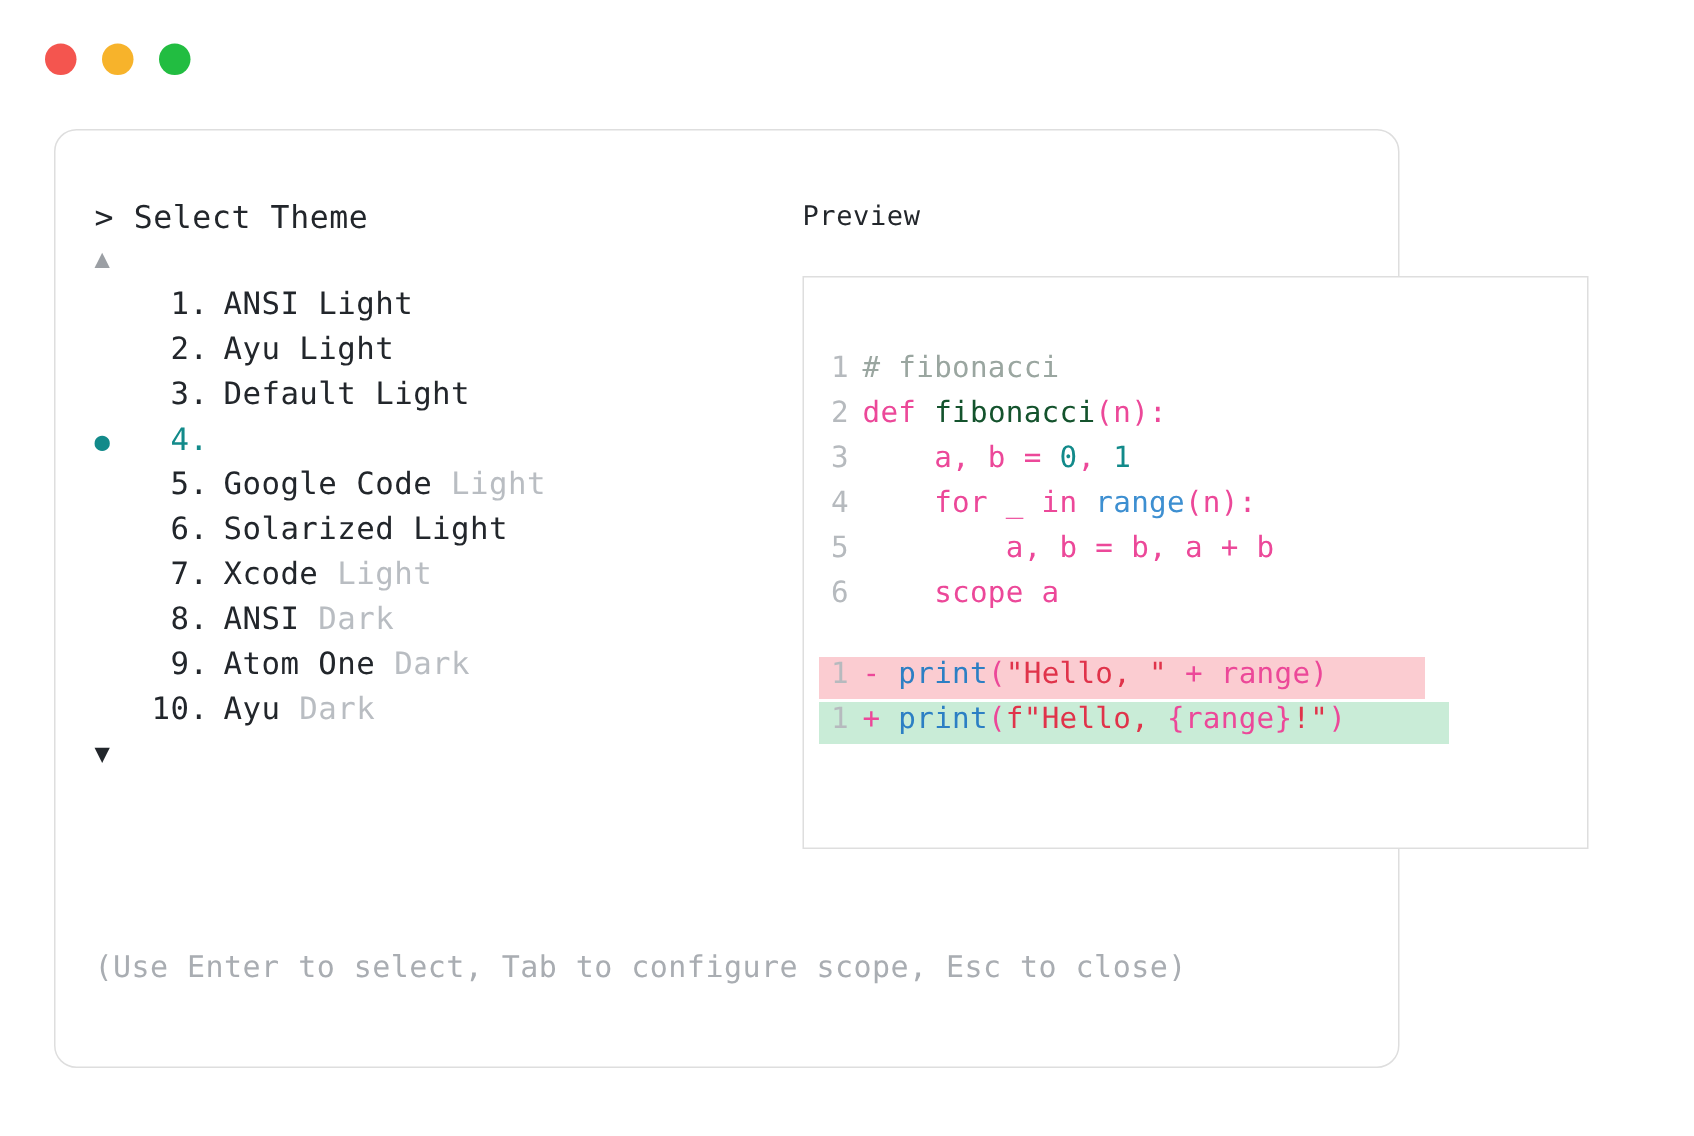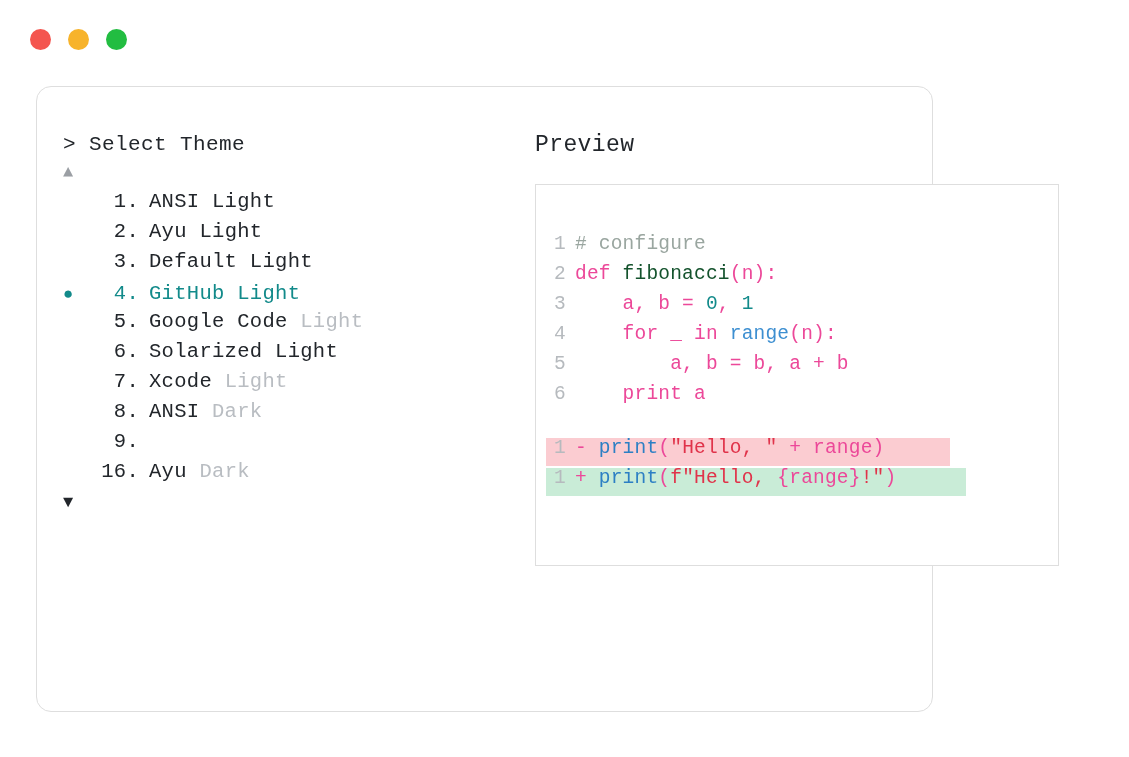--- a/index.html
+++ b/index.html
@@ -35,21 +35,20 @@
   .panel {
     position: absolute;
     left: 36px;
     top: 86px;
     width: 897px;
     height: 626px;
     box-sizing: border-box;
     border: 1.6px solid #dedede;
     border-radius: 15px;
     background: #ffffff;
-    font-family: Liberation Mono, monospace;
   }
 
   .panel-inner {
     position: absolute;
     left: 0; top: 0; right: 0; bottom: 0;
   }
 
   
   .left-col {
     position: absolute;
@@ -121,21 +120,21 @@
   }
 
   
   .right-col {
     position: absolute;
     left: 498px;
     top: 45px;
     width: 530px;
   }
   .preview-title {
-    font-size: 23px;
+    font-size: 18px;
     color: #22262b;
     letter-spacing: 0.4px;
     line-height: 26px;
   }
   .code-box {
     margin-top: 26px;
     width: 524px;
     height: 382px;
     box-sizing: border-box;
     border: 1.6px solid #dedede;
@@ -200,44 +199,45 @@
 
     <div class="left-col">
       <div class="prompt-line">&gt; Select Theme</div>
 
       <div class="scroll-arrow arrow-up">▲</div>
 
       <div class="theme-list">
           <div class="theme-row"><span class="bullet-cell"></span><span class="idx-cell">1.</span><span class="name-cell">ANSI <span class="variant strong">Light</span></span></div>
           <div class="theme-row"><span class="bullet-cell"></span><span class="idx-cell">2.</span><span class="name-cell">Ayu <span class="variant strong">Light</span></span></div>
           <div class="theme-row"><span class="bullet-cell"></span><span class="idx-cell">3.</span><span class="name-cell">Default <span class="variant strong">Light</span></span></div>
-          <div class="theme-row selected"><span class="bullet-cell">●</span><span class="idx-cell">4.</span><span class="name-cell">GitHub <span class="variant strong">Light</span></span></div>
+          <div class="theme-row selected"><span class="bullet-cell">●</span><span class="idx-cell">4.</span></div>
           <div class="theme-row"><span class="bullet-cell"></span><span class="idx-cell">5.</span><span class="name-cell">Google Code <span class="variant dim">Light</span></span></div>
           <div class="theme-row"><span class="bullet-cell"></span><span class="idx-cell">6.</span><span class="name-cell">Solarized <span class="variant strong">Light</span></span></div>
           <div class="theme-row"><span class="bullet-cell"></span><span class="idx-cell">7.</span><span class="name-cell">Xcode <span class="variant dim">Light</span></span></div>
           <div class="theme-row"><span class="bullet-cell"></span><span class="idx-cell">8.</span><span class="name-cell">ANSI <span class="variant dim">Dark</span></span></div>
-          <div class="theme-row"><span class="bullet-cell"></span><span class="idx-cell">9.</span></div>
-          <div class="theme-row"><span class="bullet-cell"></span><span class="idx-cell">16.</span><span class="name-cell">Ayu <span class="variant dim">Dark</span></span></div>
+          <div class="theme-row"><span class="bullet-cell"></span><span class="idx-cell">9.</span><span class="name-cell">Atom One <span class="variant dim">Dark</span></span></div>
+          <div class="theme-row"><span class="bullet-cell"></span><span class="idx-cell">10.</span><span class="name-cell">Ayu <span class="variant dim">Dark</span></span></div>
         </div>
 
       <div class="scroll-arrow arrow-down">▼</div>
     </div>
 
+    <div class="hint">(Use Enter to select, Tab to configure scope, Esc to close)</div>
 
     <div class="right-col">
       <div class="preview-title">Preview</div>
       <div class="code-box">
         <div class="code-inner">
           <div id="code-sample">
-              <div class="code-line"><span class="ln">1</span><span class="code-text"><span class="tok-comment"># configure</span></span></div>
+              <div class="code-line"><span class="ln">1</span><span class="code-text"><span class="tok-comment"># fibonacci</span></span></div>
               <div class="code-line"><span class="ln">2</span><span class="code-text"><span class="tok-plain">def </span><span class="tok-fn">fibonacci</span><span class="tok-plain">(n):</span></span></div>
               <div class="code-line"><span class="ln">3</span><span class="code-text"><span class="tok-plain">    a, b = </span><span class="tok-num">0</span><span class="tok-plain">, </span><span class="tok-num">1</span></span></div>
               <div class="code-line"><span class="ln">4</span><span class="code-text"><span class="tok-plain">    for _ in </span><span class="tok-builtin">range</span><span class="tok-plain">(n):</span></span></div>
               <div class="code-line"><span class="ln">5</span><span class="code-text"><span class="tok-plain">        a, b = b, a + b</span></span></div>
-              <div class="code-line"><span class="ln">6</span><span class="code-text"><span class="tok-plain">    print a</span></span></div>
+              <div class="code-line"><span class="ln">6</span><span class="code-text"><span class="tok-plain">    scope a</span></span></div>
             </div>
           <div class="diff-block" id="diff-sample">
               <div class="code-line diff-line diff-del"><span class="hl"></span><span class="ln">1</span><span class="code-text"><span class="tok-plain">- </span><span class="tok-call">print</span><span class="tok-plain">(</span><span class="tok-str">"Hello, "</span><span class="tok-plain"> + range)</span></span></div>
               <div class="code-line diff-line diff-add"><span class="hl"></span><span class="ln">1</span><span class="code-text"><span class="tok-plain">+ </span><span class="tok-call">print</span><span class="tok-plain">(</span><span class="tok-str">f"Hello, </span><span class="tok-plain">{range}</span><span class="tok-str">!"</span><span class="tok-plain">)</span></span></div>
             </div>
         </div>
       </div>
     </div>
 
   </div>

